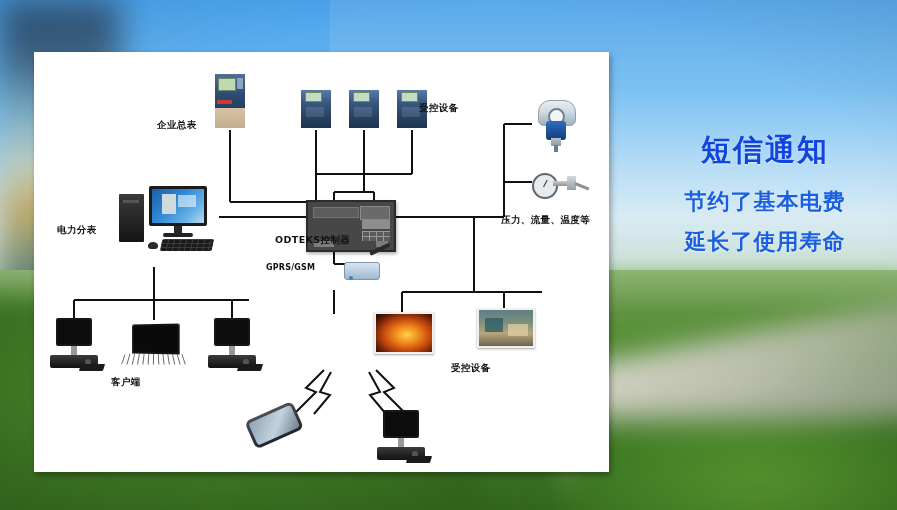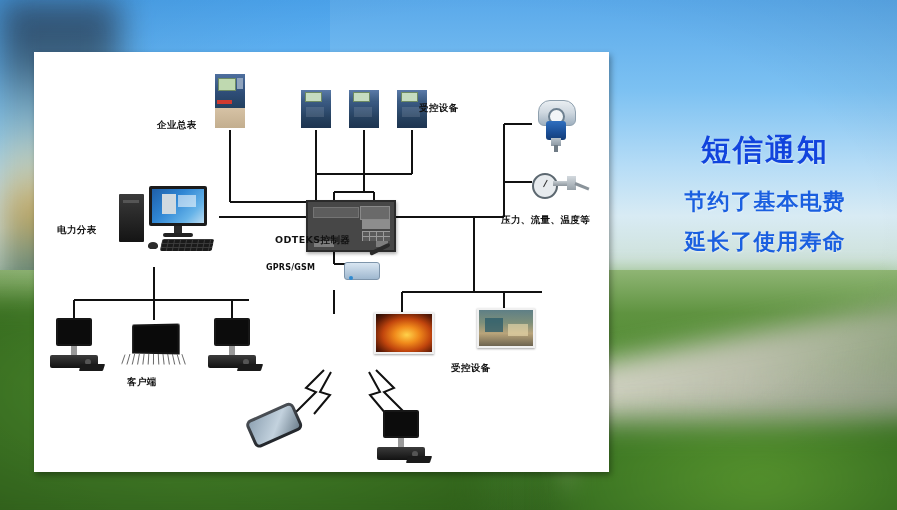--- a/index.html
+++ b/index.html
@@ -368,21 +368,21 @@
     <div class="node" style="left:174px;top:266px;">
       <div class="cdesk">
         <div class="m">
             <i></i>
           </div>
         <div class="neck"></div>
         <div class="box"></div>
         <div class="kb"></div>
       </div>
     </div>
-    <div class="lbl lbl-cn" style="left:93px;top:324px;">客户端</div>
+    <div class="lbl lbl-cn" style="left:77px;top:324px;">客户端</div>
 
     <div class="node photo ph-fire" style="left:340px;top:260px;"></div>
     <div class="node photo ph-mach" style="left:443px;top:256px;"></div>
     <div class="lbl lbl-cn" style="left:417px;top:310px;">受控设备</div>
 
     <div class="node" style="left:215px;top:358px;">
       <div class="phone">
         <div class="case">
             <div class="scr"></div>
           </div>

